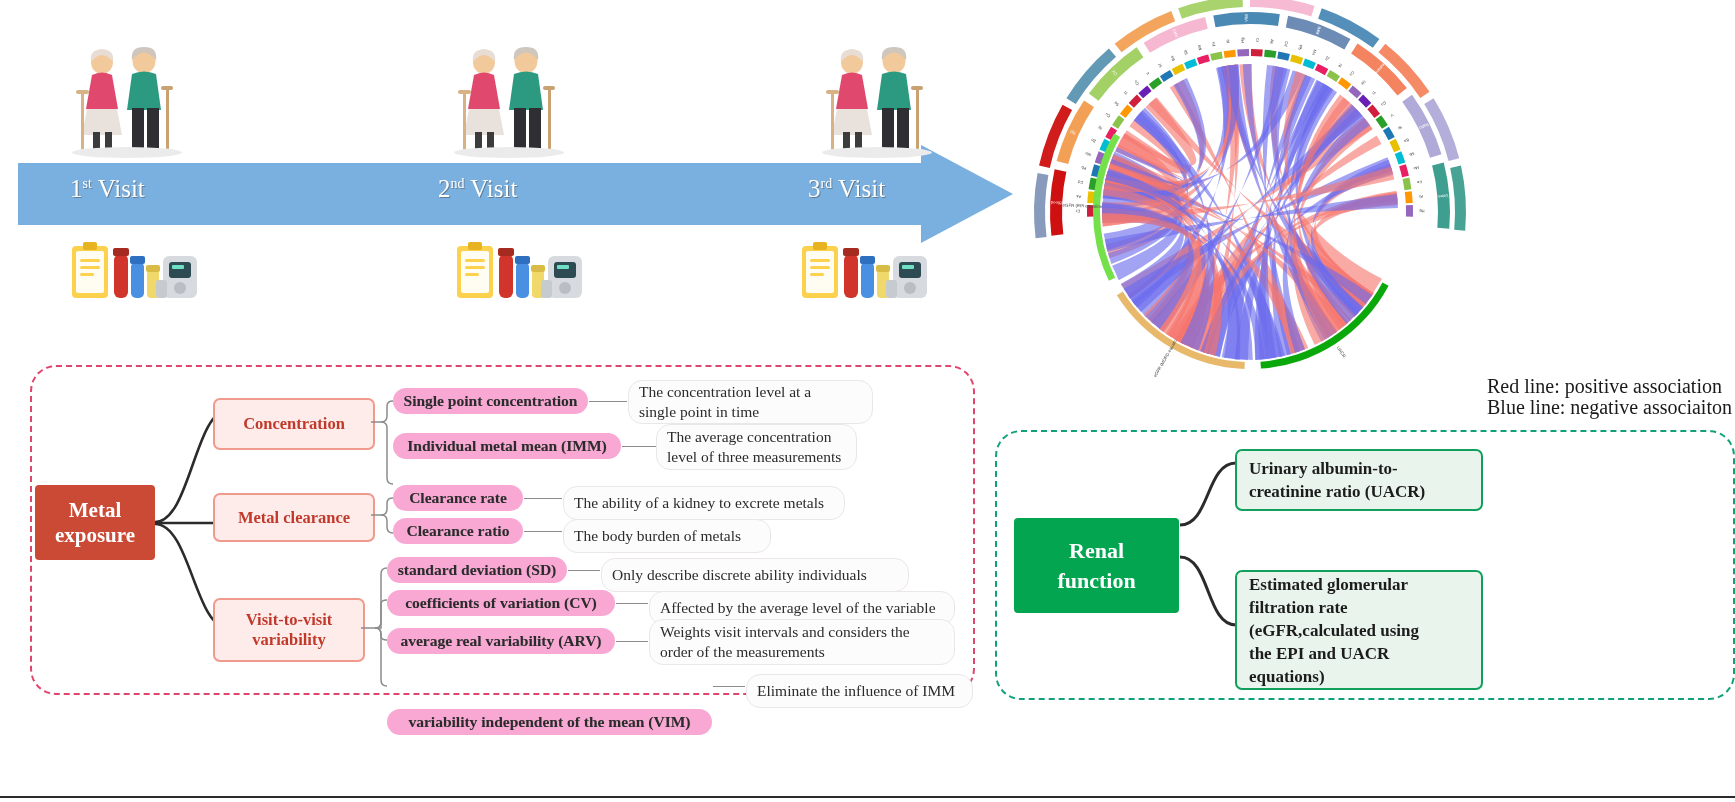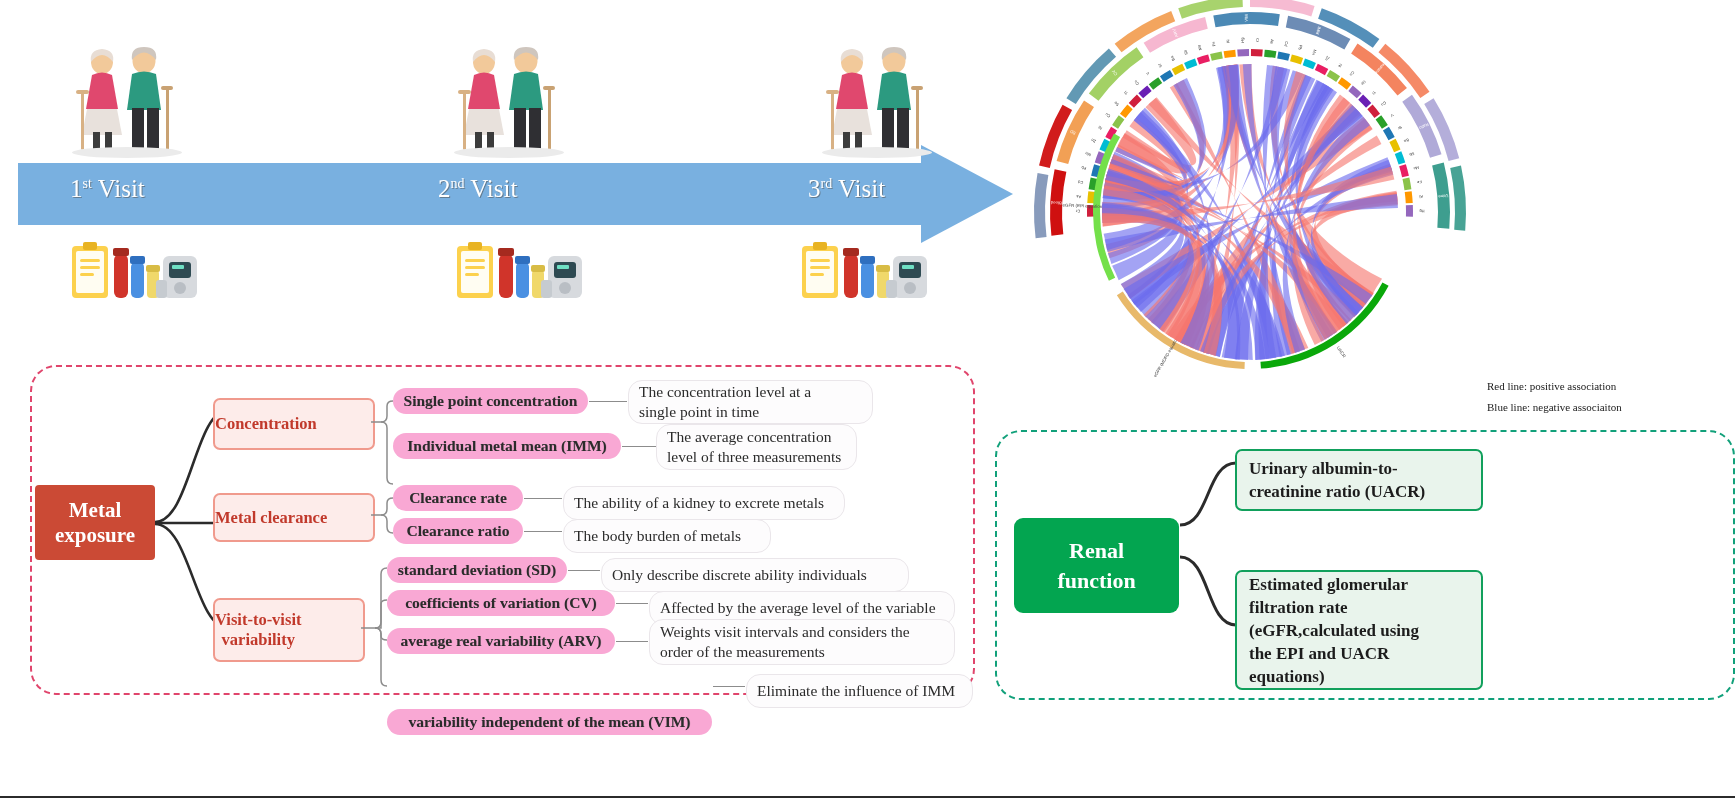--- a/index.html
+++ b/index.html
@@ -23,51 +23,51 @@
   .c-shadow{position:absolute;left:4px;bottom:0;width:110px;height:11px;border-radius:50%;
      background:#ebebeb;}
 
   
   .equip{position:absolute;width:128px;height:66px;}
 
   
   #chord{left:990px;top:0px;width:500px;height:430px;}
 
   
-  #chord-legend{left:1487px;top:376px;font-size:11px;line-height:21px;color:#1a1a1a;}
+  #chord-legend{left:1487px;top:376px;font-size:20px;line-height:21px;color:#1a1a1a;}
 
   
   #exposure-panel{left:30px;top:365px;width:945px;height:330px;
      border:2.4px dashed #e0456c;border-radius:26px;box-sizing:border-box;}
 
   #metal-exposure-box{left:35px;top:485px;width:120px;height:75px;background:#cb4a35;
      border-radius:4px;color:#fff;font-weight:bold;font-size:21px;
      display:flex;align-items:center;justify-content:center;text-align:center;line-height:25px;}
 
   .cat-box{position:absolute;background:#fdecea;border:2px solid #f09a8d;border-radius:7px;
      color:#c1392b;font-weight:bold;font-size:16.5px;display:flex;align-items:center;
-     justify-content:flex-start;text-align:center;line-height:20px;}
+     justify-content:center;text-align:center;line-height:20px;}
 
   .term{position:absolute;background:#f9a8d4;border-radius:13px;color:#2b2b2b;
      font-weight:bold;font-size:15.5px;display:flex;align-items:center;justify-content:center;
      text-align:center;white-space:nowrap;height:26px;
      text-shadow:.4px .4px 0 rgba(120,120,120,.35);}
 
   .desc{position:absolute;background:#fdfcfd;border:1px solid #eae6ea;border-radius:14px;
      color:#2b2b2b;font-size:15.5px;line-height:20px;display:flex;align-items:center;
      padding:16px 10px;box-sizing:border-box;}
 
   .connector{position:absolute;background:#8c8c8c;height:1.4px;}
 
   
   #renal-panel{left:995px;top:430px;width:740px;height:270px;
      border:2.4px dashed #11a07a;border-radius:26px;box-sizing:border-box;}
 
   #renal-box{left:1014px;top:518px;width:165px;height:95px;background:#03a550;
-     border-radius:9px;color:#fff;font-weight:bold;font-size:22px;
+     border-radius:4px;color:#fff;font-weight:bold;font-size:22px;
      display:flex;align-items:center;justify-content:center;text-align:center;line-height:30px;}
 
   .renal-out{position:absolute;background:#e9f4ec;border:2px solid #11a05c;border-radius:7px;
      color:#1c1c1c;font-weight:bold;font-size:17px;line-height:23px;padding:10px 12px;
      box-sizing:border-box;display:flex;align-items:center;}
 
   #bottom-rule{left:0;top:796px;width:1735px;height:2px;background:#2b2b2b;}
 
   svg{overflow:visible;}
 </style>

